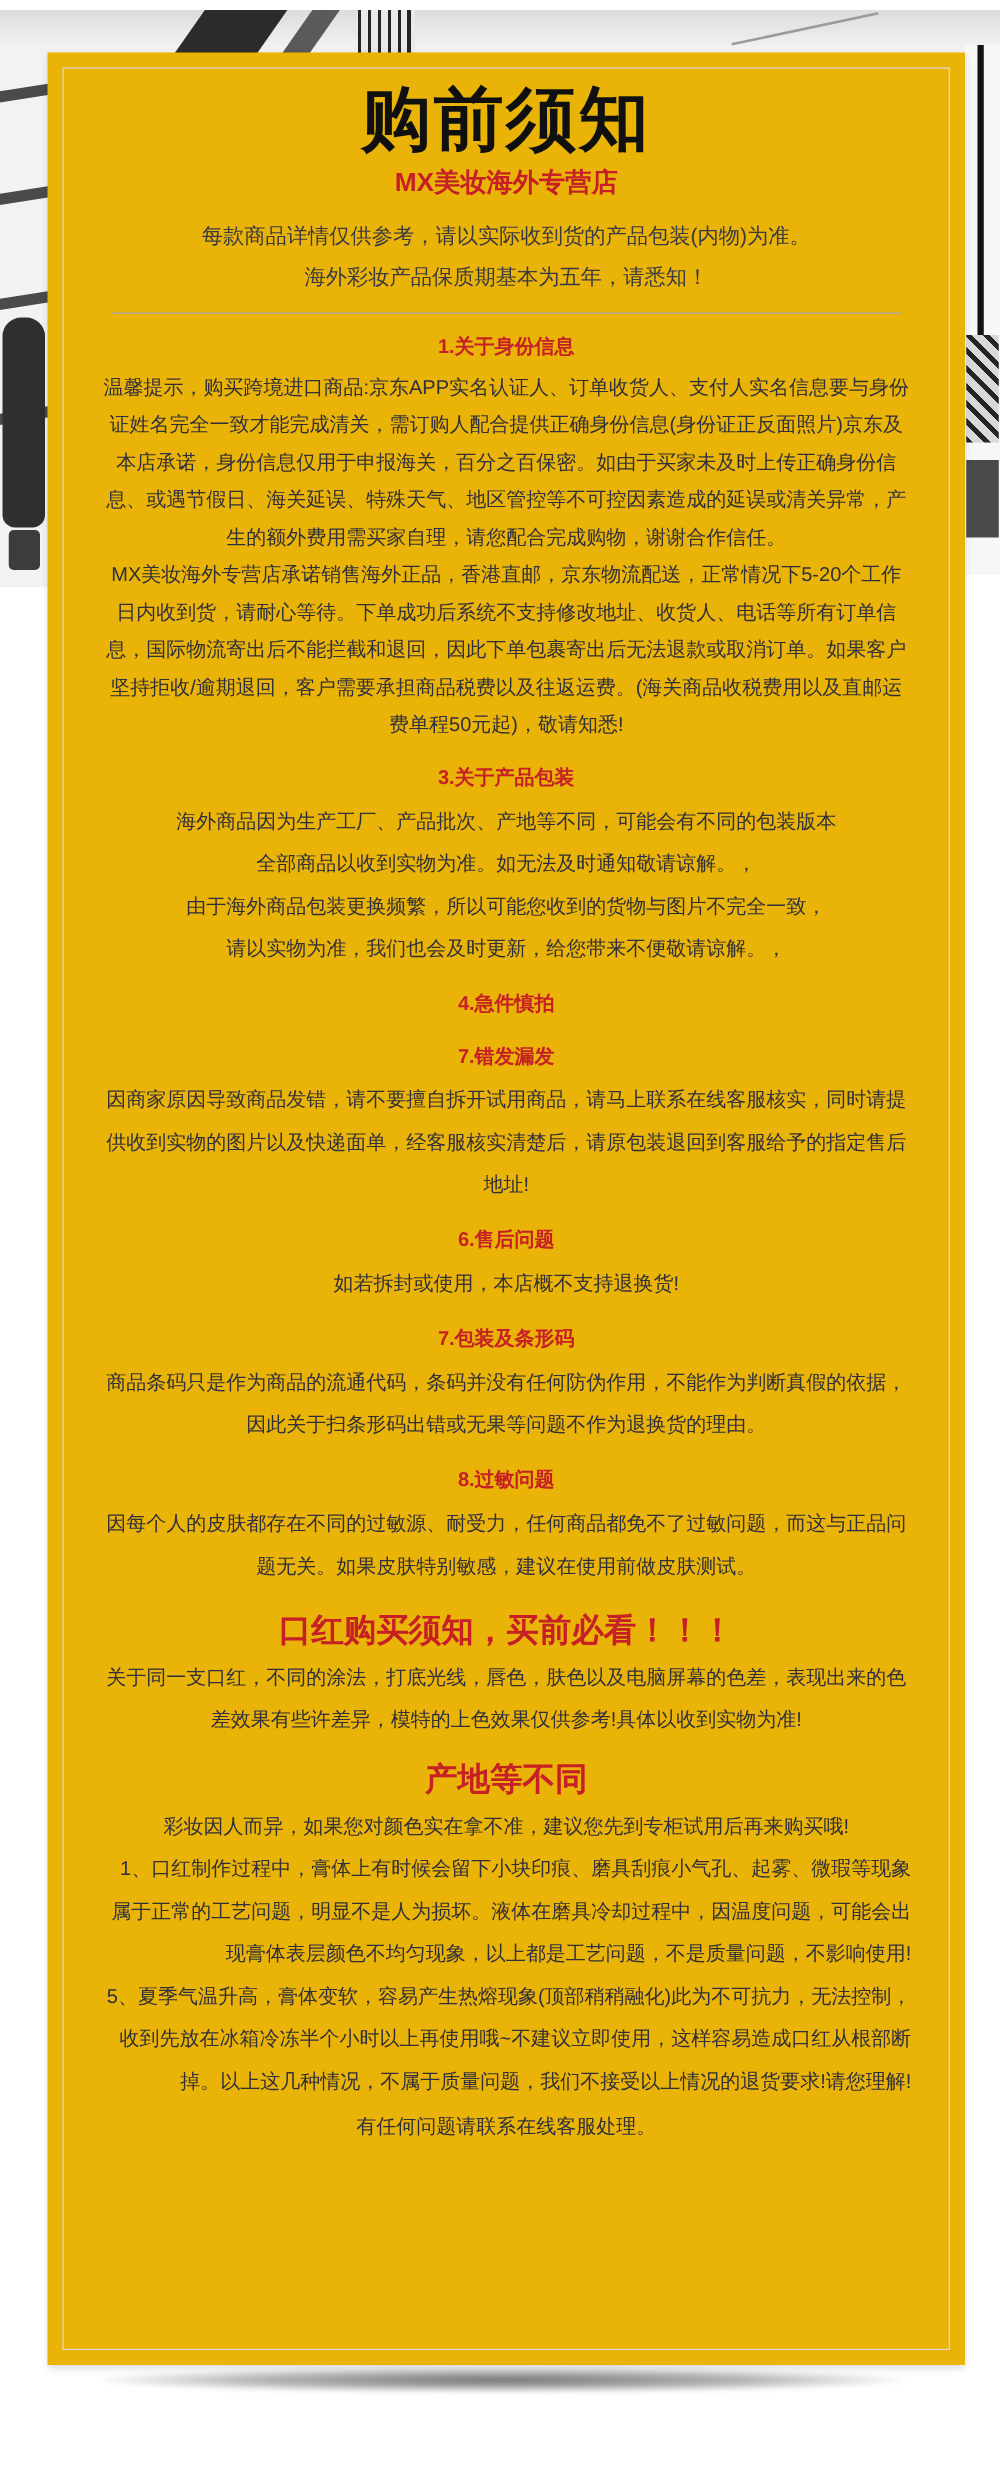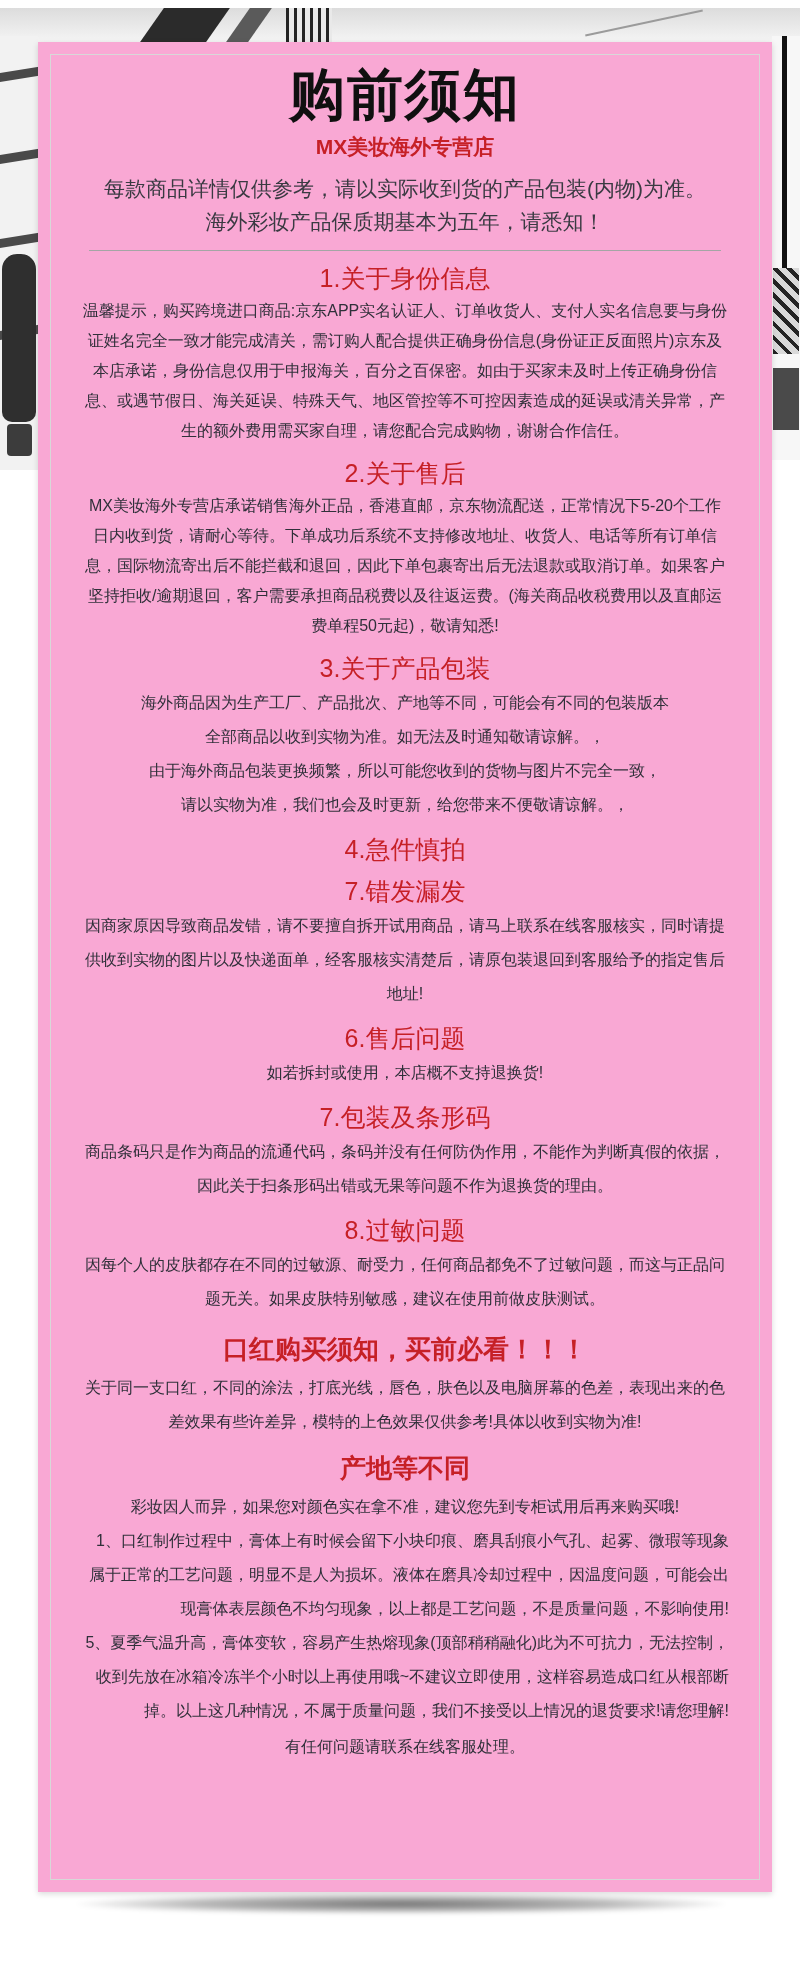--- a/index.html
+++ b/index.html
@@ -18,33 +18,33 @@
   .left-col{position:absolute;left:0;top:28px;width:38px;height:434px;background:#f2f2f2;}
   .shelf{position:absolute;left:-4px;width:46px;height:9px;background:#4a4a4a;transform:skewY(-9deg);}
   .shelf.s1{top:34px}.shelf.s2{top:116px}.shelf.s3{top:200px}.shelf.s4{top:292px}
   .chair-back{position:absolute;left:2px;top:218px;width:34px;height:168px;background:#2f2f2f;border-radius:15px 15px 10px 10px;}
   .chair-base{position:absolute;left:7px;top:388px;width:25px;height:32px;background:#3c3c3c;border-radius:4px;}
   .right-col{position:absolute;right:0;top:28px;width:28px;height:424px;background:#f7f7f7;}
   .pole{position:absolute;right:13px;top:0;width:5px;height:272px;background:#121212;}
   .vent{position:absolute;right:1px;top:232px;width:26px;height:86px;background:repeating-linear-gradient(45deg,#242424 0 4px,#d9d9d9 4px 10px);}
   .dark-block{position:absolute;right:1px;top:332px;width:26px;height:62px;background:#4a4a4a;}
   
-  .card{position:absolute;left:38px;top:42px;width:734px;height:1850px;background:#f9a8d4;
+  .card{position:absolute;left:38px;top:42px;width:734px;height:1850px;background:#eab308;
         box-shadow:0 2px 6px rgba(0,0,0,0.15);}
   .card-inner{position:absolute;left:12px;top:12px;right:12px;bottom:12px;border:1px solid #d8d8d8;
         box-sizing:border-box;padding:6px 30px 0;overflow:hidden;text-align:center;}
   .floor-shadow{position:absolute;left:76px;top:1894px;width:650px;height:20px;border-radius:50%;
         background:radial-gradient(ellipse at center,rgba(0,0,0,0.55) 0%,rgba(0,0,0,0.28) 45%,rgba(0,0,0,0) 72%);
         filter:blur(2px);}
   
   .title{font-size:56px;line-height:1.2;font-weight:700;color:#101010;letter-spacing:2px;margin:0;}
   .subtitle{font-size:21px;line-height:31px;font-weight:700;color:#c62026;margin-top:3px;}
-  .intro{font-size:21px;line-height:33px;color:#3a3a42;margin-top:10px;white-space:pre-line;}
+  .intro{font-size:17px;line-height:33px;color:#3a3a42;margin-top:10px;white-space:pre-line;}
   .divider{border-top:1px solid #a5a5a5;margin:12px 8px 0;height:0;}
-  .sec-head{font-size:25px;line-height:30px;font-weight:400;color:#c62026;margin:12px 0 3px;}
+  .sec-head{font-size:16px;line-height:30px;font-weight:700;color:#c62026;margin:12px 0 3px;}
   .para{font-size:16px;color:#30303a;white-space:pre-line;}
   .lh-sm{line-height:30px;}
   .lh-lg{line-height:34px;}
   .big-head{font-size:26px;line-height:31px;font-weight:700;color:#c62026;margin:18px 0 6px;}
   .cha-head{font-size:26px;line-height:31px;font-weight:700;color:#c62026;margin:14px 0 6px;}
   .list-item{font-size:16px;line-height:34px;color:#30303a;white-space:pre-line;text-align:right;}
   .footer-line{font-size:16px;line-height:34px;color:#30303a;margin-top:2px;}
 </style>
 </head>
 <body>
@@ -78,21 +78,20 @@
     <div class="intro">每款商品详情仅供参考，请以实际收到货的产品包装(内物)为准。
 海外彩妆产品保质期基本为五年，请悉知！</div>
     <div class="divider"></div>
 
     <div>
       <div class="sec-head">1.关于身份信息</div>
       <div class="para lh-sm">温馨提示，购买跨境进口商品:京东APP实名认证人、订单收货人、支付人实名信息要与身份证姓名完全一致才能完成清关，需订购人配合提供正确身份信息(身份证正反面照片)京东及本店承诺，身份信息仅用于申报海关，百分之百保密。如由于买家未及时上传正确身份信息、或遇节假日、海关延误、特殊天气、地区管控等不可控因素造成的延误或清关异常，产生的额外费用需买家自理，请您配合完成购物，谢谢合作信任。</div>
     </div>
 
     <div>
-      <div class="sec-head">2.关于售后</div>
       <div class="para lh-sm">MX美妆海外专营店承诺销售海外正品，香港直邮，京东物流配送，正常情况下5-20个工作日内收到货，请耐心等待。下单成功后系统不支持修改地址、收货人、电话等所有订单信息，国际物流寄出后不能拦截和退回，因此下单包裹寄出后无法退款或取消订单。如果客户坚持拒收/逾期退回，客户需要承担商品税费以及往返运费。(海关商品收税费用以及直邮运费单程50元起)，敬请知悉!</div>
     </div>
 
     <div>
       <div class="sec-head">3.关于产品包装</div>
       <div class="para lh-lg">海外商品因为生产工厂、产品批次、产地等不同，可能会有不同的包装版本
 全部商品以收到实物为准。如无法及时通知敬请谅解。，
 由于海外商品包装更换频繁，所以可能您收到的货物与图片不完全一致，
 请以实物为准，我们也会及时更新，给您带来不便敬请谅解。，</div>
     </div>

